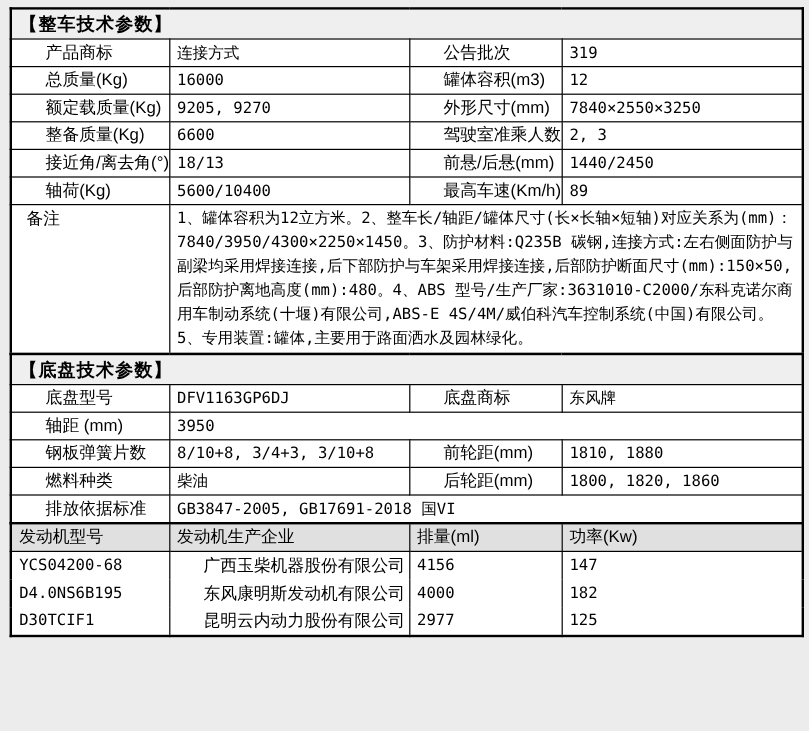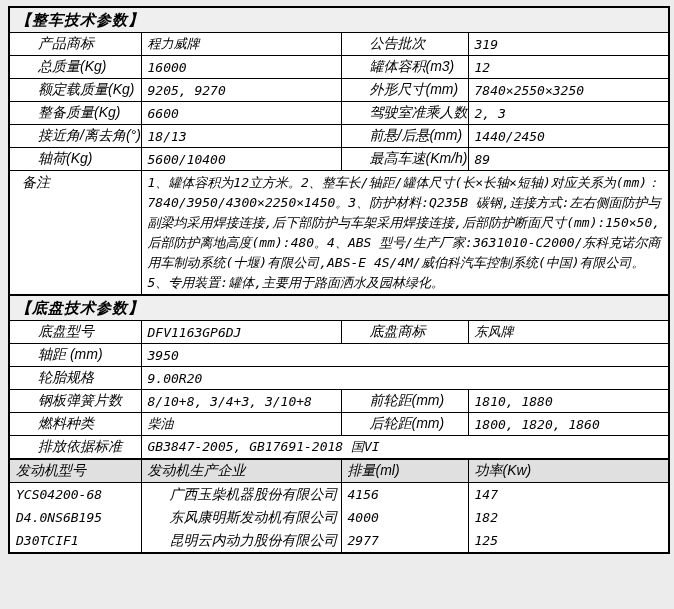--- a/index.html
+++ b/index.html
@@ -4,24 +4,23 @@
 <style>
   html, body {
     margin: 0;
     padding: 0;
     background: #ececec;
     font-family: "Liberation Sans", "DejaVu Sans", sans-serif;
     color: #000;
   }
   .page {
     width: 674px;
-    height: 609px;
+    height: 537px;
     background: #ececec;
     overflow: hidden;
-    font-style: italic;
   }
   .sheet {
     padding: 6px 6px 0 8px;
   }
   table.spec {
     border-collapse: collapse;
     table-layout: fixed;
     width: 660px;
     border: 2px solid #000;
     background: #fff;
@@ -92,21 +91,21 @@
           <col style="width:200px">
           <col style="width:127px">
           <col style="width:201px">
         </colgroup>
       <tbody>
           <tr>
         <td class="section-head" colspan="4">【整车技术参数】</td>
       </tr>
       <tr class="h22">
         <td class="lbl">产品商标</td>
-        <td class="val">程力威牌</td>
+        <td class="val">连接方式</td>
         <td class="lbl">公告批次</td>
         <td class="val">319</td>
       </tr>
       <tr class="h22">
         <td class="lbl">总质量(Kg)</td>
         <td class="val">16000</td>
         <td class="lbl">罐体容积(m3)</td>
         <td class="val">12</td>
       </tr>
       <tr class="h22">
@@ -153,24 +152,20 @@
       </tr>
       <tr class="h22">
         <td class="lbl">底盘型号</td>
         <td class="val">DFV1163GP6DJ</td>
         <td class="lbl">底盘商标</td>
         <td class="val">东风牌</td>
       </tr>
       <tr class="h22">
         <td class="lbl">轴距 (mm)</td>
         <td class="val" colspan="3">3950</td>
-      </tr>
-      <tr class="h22">
-        <td class="lbl">轮胎规格</td>
-        <td class="val" colspan="3">9.00R20</td>
       </tr>
       <tr class="h22">
         <td class="lbl">钢板弹簧片数</td>
         <td class="val">8/10+8, 3/4+3, 3/10+8</td>
         <td class="lbl">前轮距(mm)</td>
         <td class="val">1810, 1880</td>
       </tr>
       <tr class="h22">
         <td class="lbl">燃料种类</td>
         <td class="val">柴油</td>

